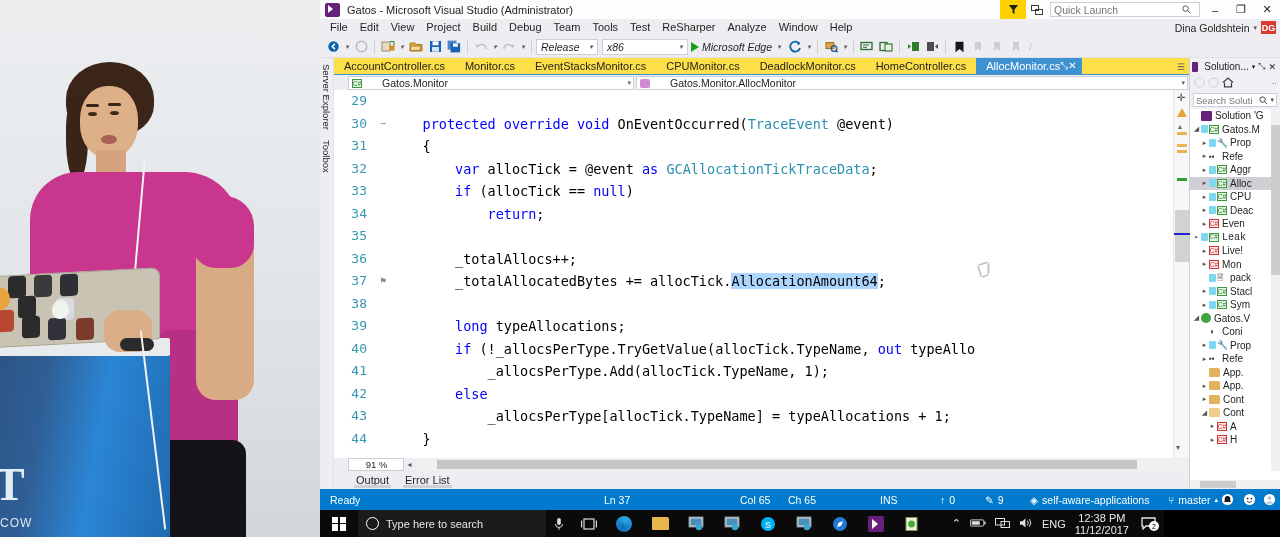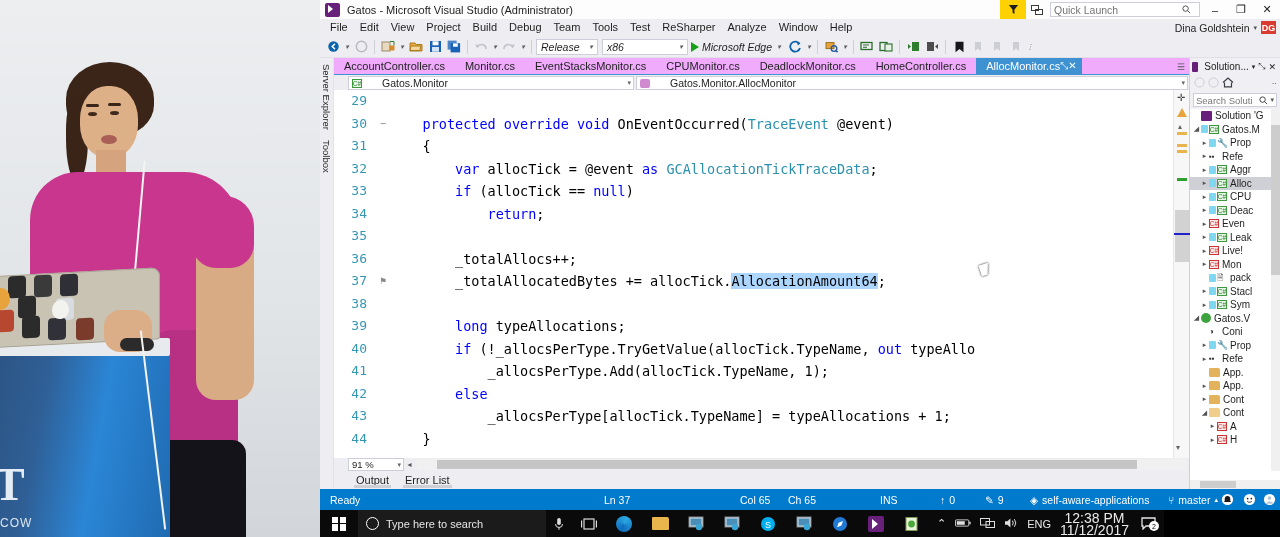--- a/index.html
+++ b/index.html
@@ -162,21 +162,21 @@
   .left-rail {
     width:14px; background:#eeeef2; border-right:1px solid #e2e2e8;
     display:flex; flex-direction:column; align-items:center; padding-top:6px; gap:10px;
   }
   .rail-tab {
     writing-mode: vertical-rl; font-size:9.5px; color:#1e1e1e; letter-spacing:0px; white-space:nowrap;
   }
   .center-col { flex:1; display:flex; flex-direction:column; min-width:0; }
 
   
-  .doc-tabs { height:17px; background:#f0abfc; display:flex; align-items:flex-end; position:relative;
+  .doc-tabs { height:17px; background:#fde047; display:flex; align-items:flex-end; position:relative;
               border-bottom:1px solid #3f92d2; }
   .doc-tab { height:16px; line-height:16px; padding:0 10px; font-size:11px; color:#1e1e1e; white-space:nowrap; }
   .doc-tab.active {
     background:#3f92d2; color:#fff; display:flex; align-items:center; gap:0; padding-right:5px;
   }
   .tab-pin, .tab-close { font-size:10px; color:#fff; }
   .tabs-overflow { position:absolute; right:4px; bottom:2px; font-size:9px; color:#555; }
 
   
   .nav-bar { height:15px; display:flex; background:#eeeef2; padding:1px 1px 1px 14px; gap:2px; }
@@ -206,21 +206,21 @@
   .overview {
     width:16px; background:#f7f7f7; border-left:1px solid #e6e6e6; position:relative;
   }
   .ov-mark { position:absolute; left:3px; width:10px; height:3px; }
   .ov-thumb { position:absolute; left:1px; width:14px; background:#c5c5c5; opacity:.75; }
   .ov-caretline { position:absolute; left:0px; width:16px; height:2px; background:#2222cc; }
 
   
   .hscroll-row { height:13px; display:flex; align-items:center; background:#eeeef2; }
   .zoom-box { width:56px; height:13px; background:#fff; border:1px solid #ccceda; font-size:9.5px;
-              display:flex; align-items:center; justify-content:space-between; padding:0 2px 0 3px; margin-left:14px;}
+              display:flex; align-items:center; justify-content:space-between; padding:0 2px 0 3px; margin-left:14px;flex-direction:column;}
   .hsb { flex:1; height:11px; background:#f0f0f0; margin:0 2px; position:relative; }
   .hsb-thumb { position:absolute; left:20px; top:1px; height:9px; width:700px; background:#c5c5c5; }
 
   
   .bottom-tabs { height:18px; display:flex; align-items:center; gap:0; background:#eeeef2; padding-left:14px; }
   .btab { font-size:11px; padding:0 8px; color:#1e1e1e; position:relative; }
   .btab::after { content:""; position:absolute; left:6px; right:6px; bottom:-2px; height:3px; background:#cfcfd6; }
 
   
   .statusbar {
@@ -274,21 +274,21 @@
   .tb-search {
     width:188px; height:27px; background:#1b1b1b; display:flex; align-items:center; gap:7px;
     padding-left:8px;
   }
   .circle-o { width:13px; height:13px; border:1.7px solid #fff; border-radius:50%; }
   .tb-search span { color:#e6e6e6; font-size:11px; }
   .tb-mic { width:26px; display:flex; justify-content:center; color:#ddd; font-size:12px; }
   .tb-taskview { width:34px; display:flex; justify-content:center; color:#ddd; font-size:13px; }
   .tb-app { width:36px; height:27px; display:flex; align-items:center; justify-content:center; }
   .tray { margin-left:auto; display:flex; align-items:center; gap:9px; padding-right:6px; color:#eaeaea; font-size:11px;}
-  .clock { display:flex; flex-direction:column; align-items:center; line-height:12px; font-size:14px;justify-content:flex-end; }
+  .clock { display:flex; flex-direction:column; align-items:center; line-height:12px; font-size:11px;justify-content:flex-end; }
   .notif { width:20px; display:flex; align-items:center; justify-content:center; position:relative; }
   .notif-badge { position:absolute; right:-1px; bottom:-1px; width:10px; height:10px; border-radius:50%;
                  background:#fff; color:#000; font-size:7px; display:flex; align-items:center; justify-content:center; }
   .vs-taskico { width:16px; height:16px; background:#68217a; position:relative; border-radius:2px;}
   .vs-taskico::after{ content:""; position:absolute; left:4px; top:3px; width:0;height:0;
     border-left:6px solid #fff; border-top:5px solid transparent; border-bottom:5px solid transparent;}
   .edge-ico { width:16px;height:16px;border-radius:50%;
     background:conic-gradient(from 200deg,#0f6cbd,#2aa7e0,#0f6cbd); position:relative;}
   .folder-task { width:17px; height:13px; background:#e8b64c; border-radius:1px 2px 1px 1px; }
 </style>
@@ -693,21 +693,21 @@
               <span class="tri">▸</span>
               <span class="lock"></span>
               <span class="cs-ic">C#</span>
               <span>Deac</span>
             </div>
             <div class="trow" style="padding-left: 10px;">
               <span class="tri">▸</span>
               <span class="cs-ic red">C#</span>
               <span>Even</span>
             </div>
-            <div class="trow" style="padding-left: 10px;">
+            <div class="trow" style="padding-left: 2px; font-family: Liberation Mono, monospace;">
               <span class="tri">▸</span>
               <span class="lock"></span>
               <span class="cs-ic">C#</span>
               <span>Leak</span>
             </div>
             <div class="trow" style="padding-left: 10px;">
               <span class="tri">▸</span>
               <span class="cs-ic red">C#</span>
               <span>Live!</span>
             </div>

